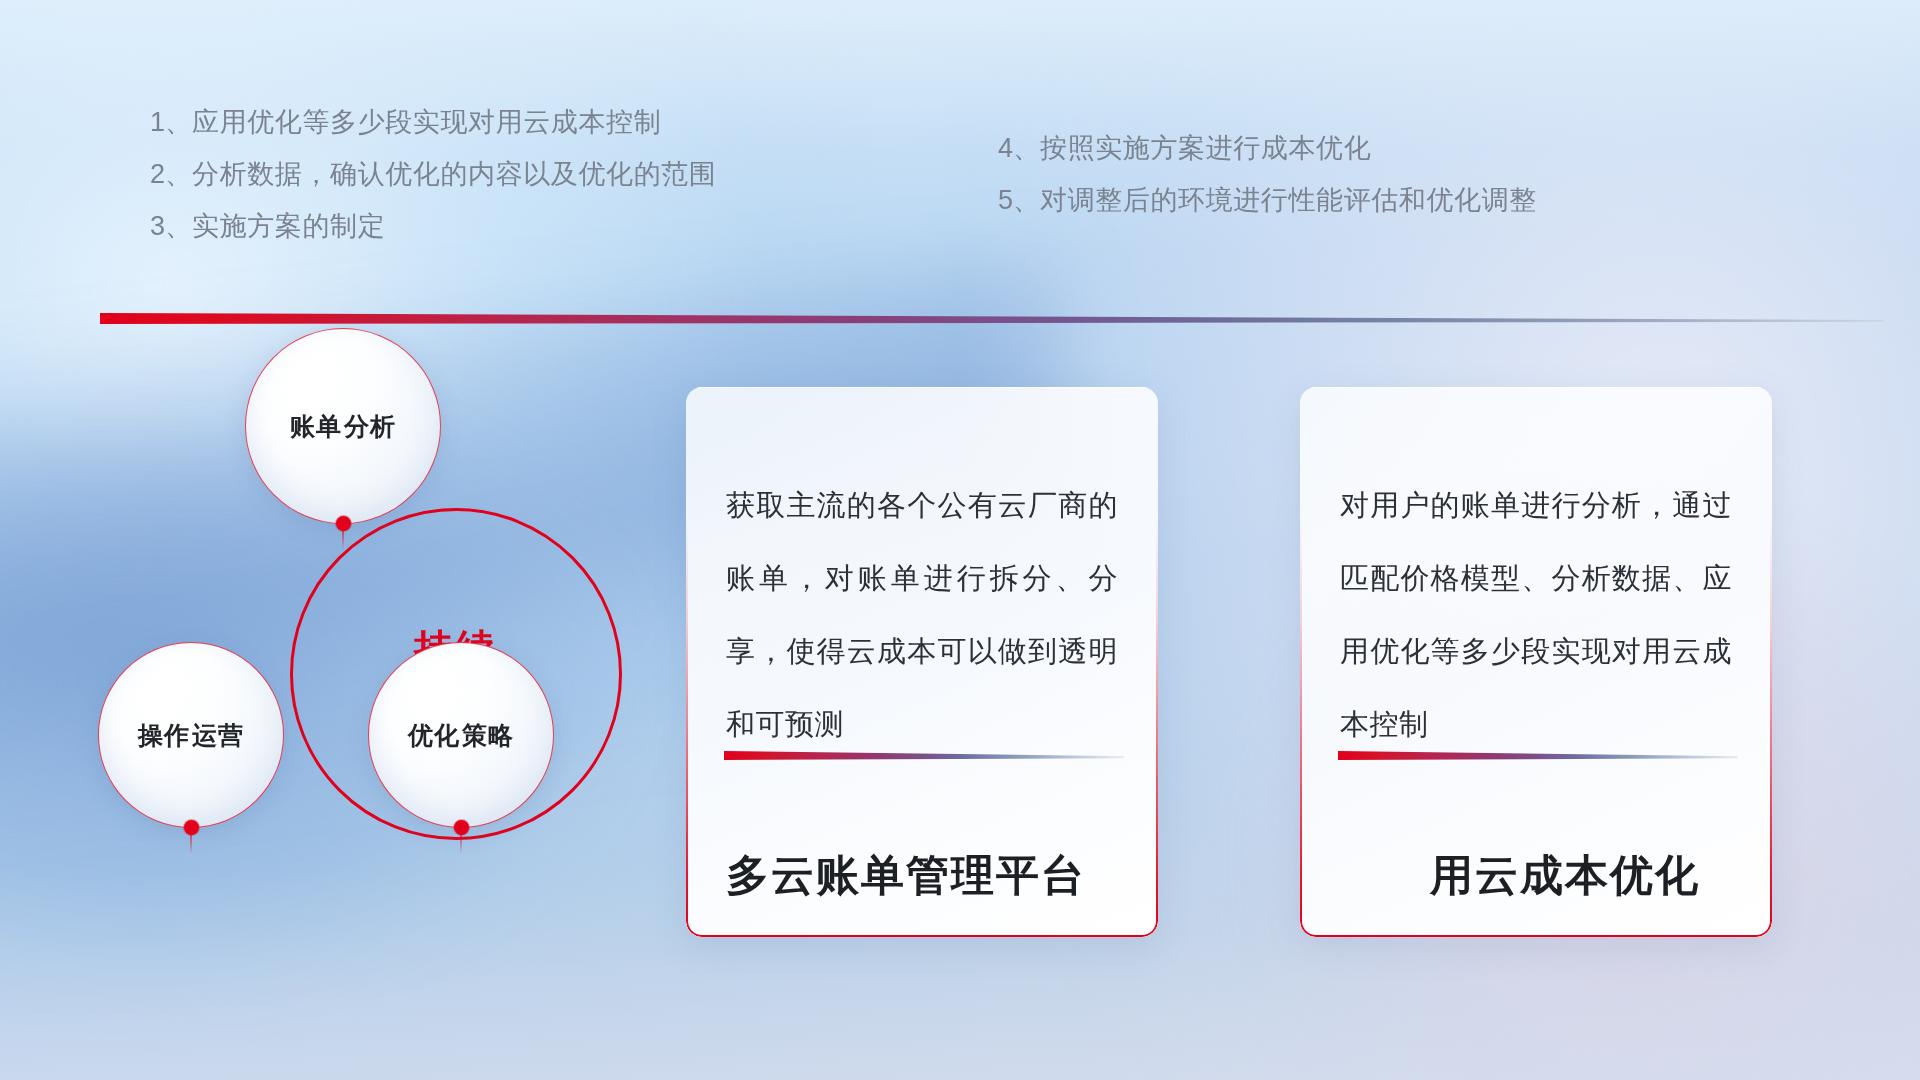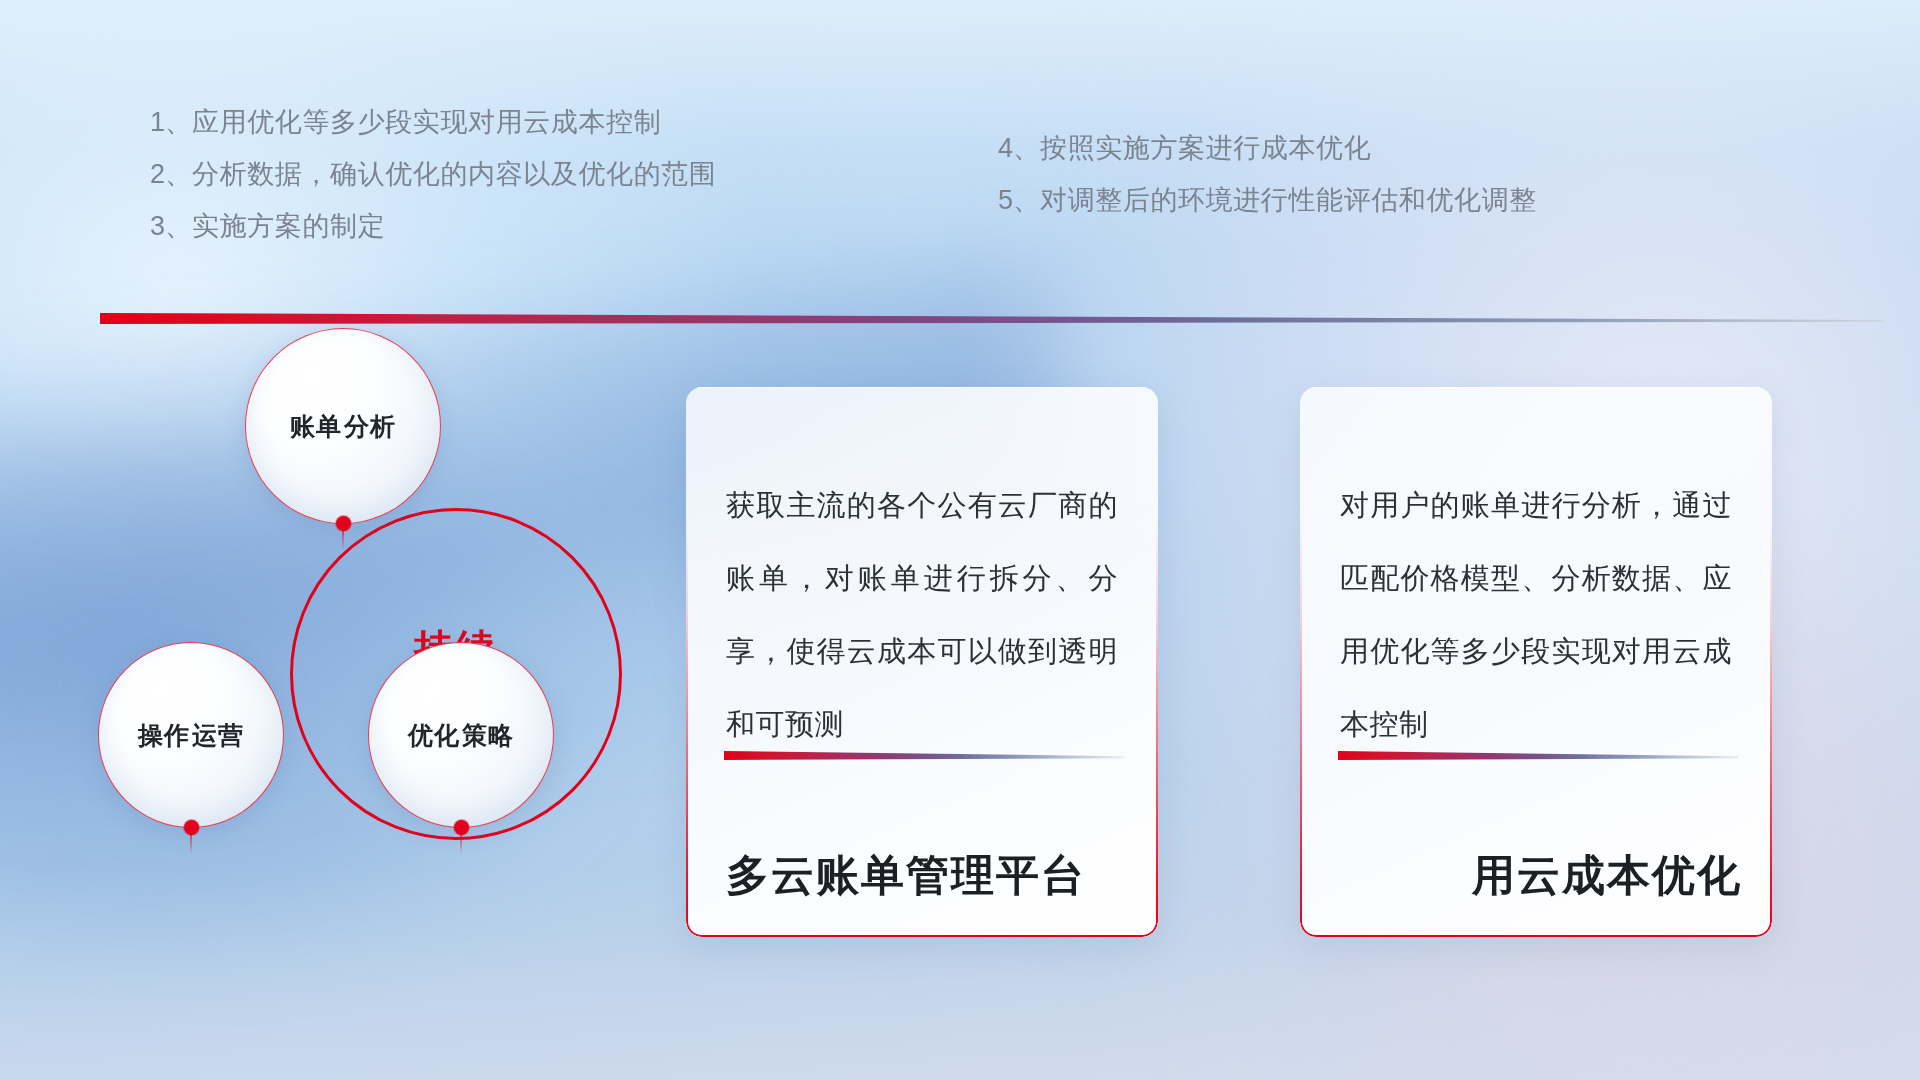--- a/index.html
+++ b/index.html
@@ -179,21 +179,21 @@
        #7a5088 50%, #6f6fa0 60%, #8796b8 72%, #adbccf 84%, #d2dbe6 94%, #e6ecf3 100%);
     clip-path:polygon(0% 0%, 100% 58%, 100% 80%, 0% 100%);
   }
   .card-title{
     position:absolute; left:40px; right:30px; top:432px;
     font-size:43px; font-weight:bold; color:#1c2024; letter-spacing:2px;
     text-align:center;
     margin-top:28px;
   }
   #card-1 .card-title{ text-align:left; }
-  #card-2 .card-title{ text-align:right; padding-left:48px; }
+  #card-2 .card-title{ text-align:center; padding-left:48px; }
 </style>
 </head>
 <body>
 
 <div id="bg-base"></div>
 <div id="bg-glow-left"></div>
 <div id="bg-band"></div>
 <div id="bg-deep-left"></div>
 <div id="bg-right-wash"></div>
 <div id="bg-right-rose"></div>

